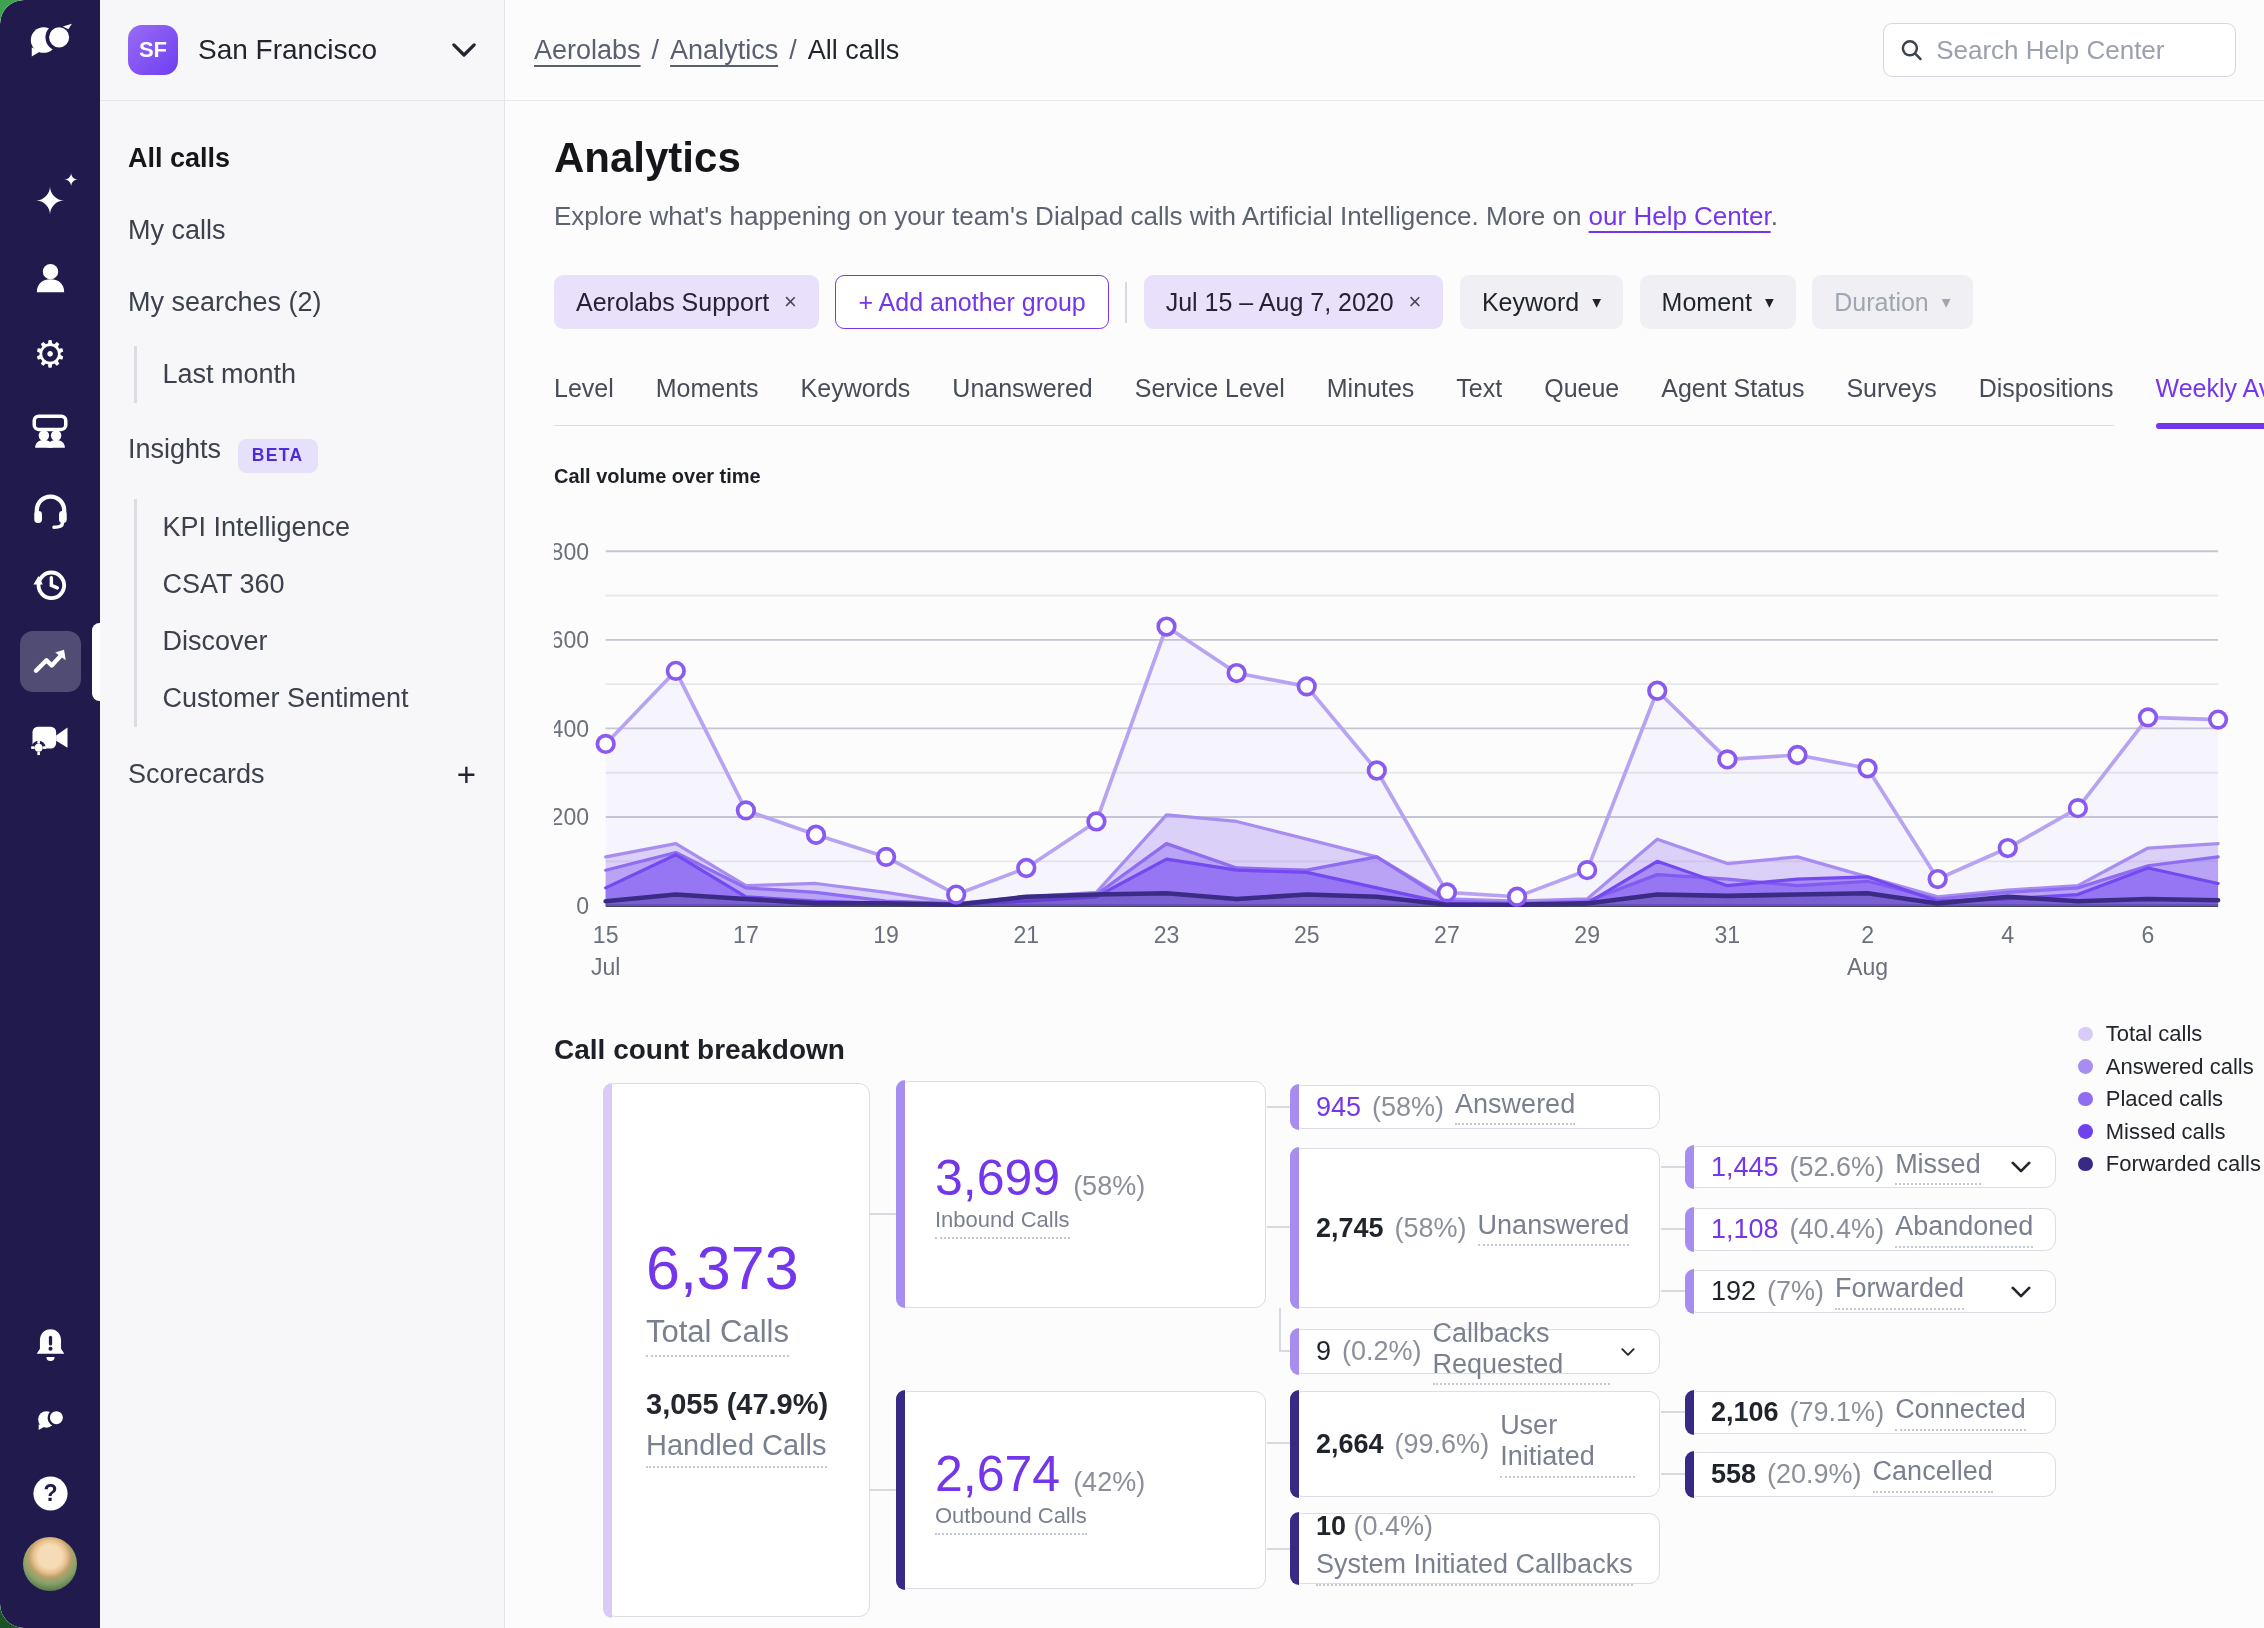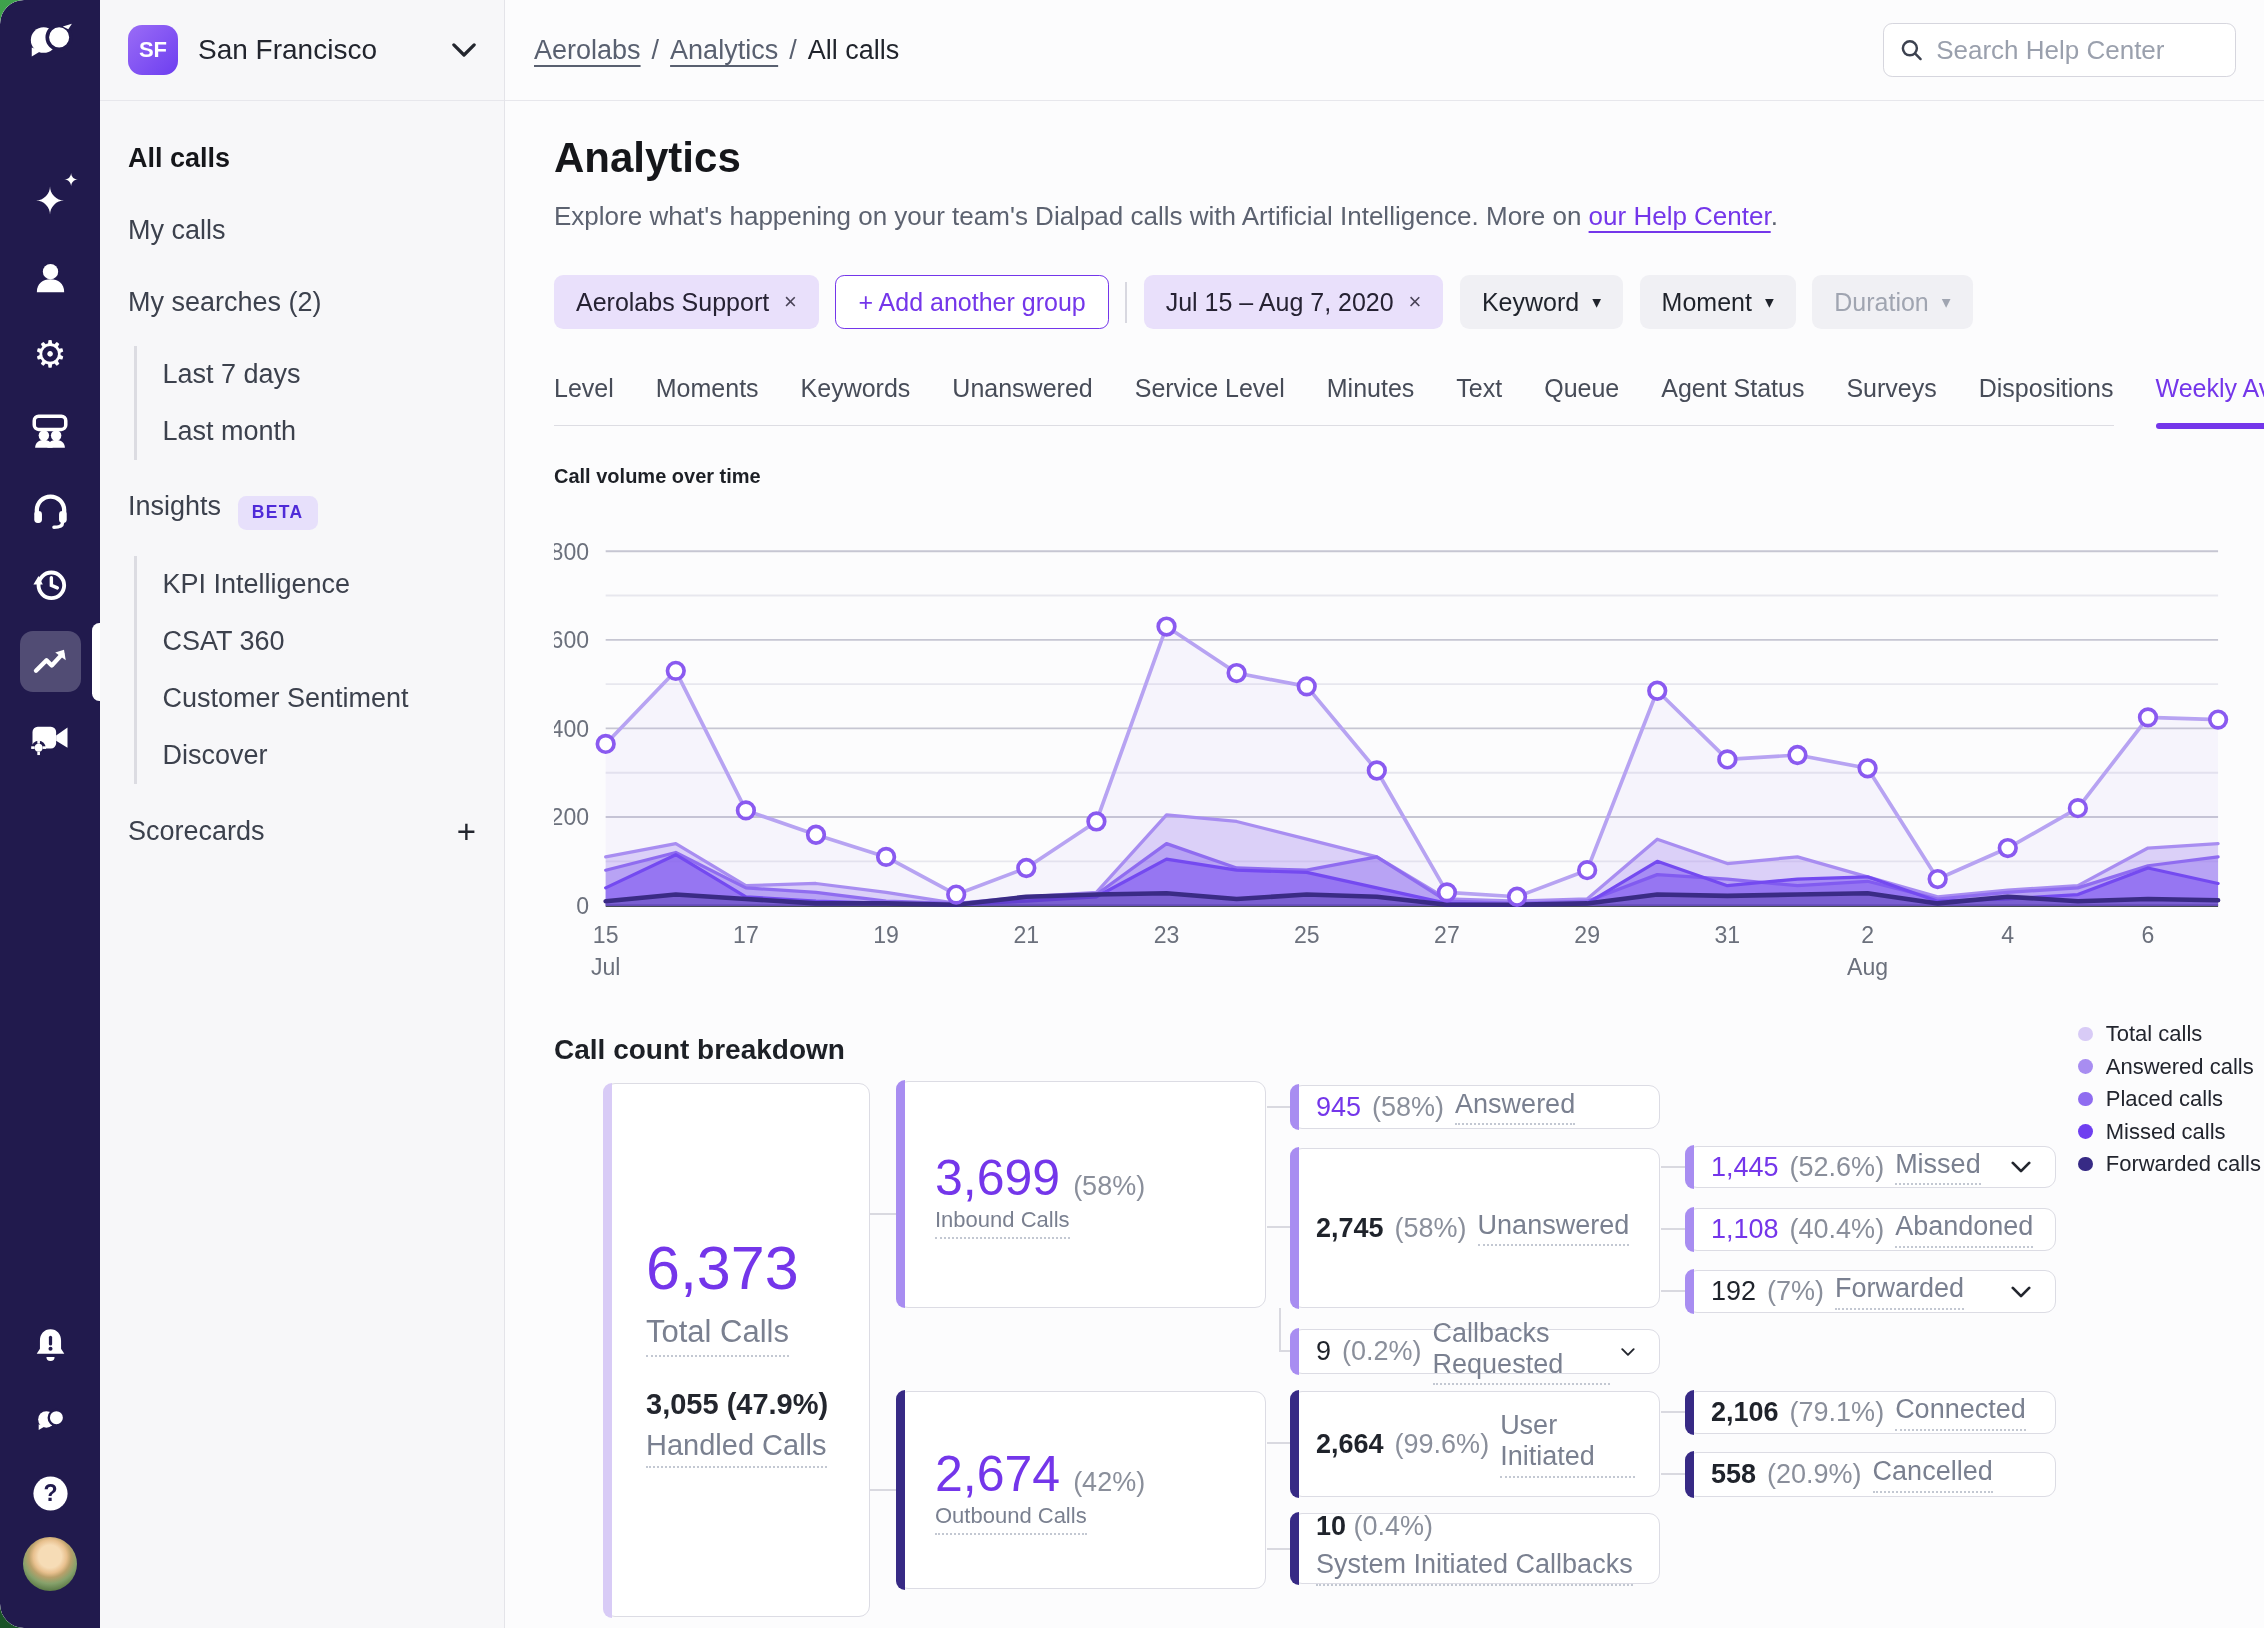--- a/index.html
+++ b/index.html
@@ -209,32 +209,31 @@
       <span class="ws-name">San Francisco</span>
       <svg width="24" height="14.8" viewBox="0 0 26 16">
         <path d="M2 2 L13 13 L24 2" fill="none" stroke="#23262e" stroke-width="3.5" stroke-linecap="round" stroke-linejoin="round"></path>
       </svg>
     </div>
     <nav class="menu">
       <div class="menu-item active">All calls</div>
       <div class="menu-item">My calls</div>
       <div class="menu-item">My searches (2)</div>
       <div class="sub-group">
-        <div class="sub-item">Last 7 days</div>
         <div class="sub-item">Last month</div>
       </div>
       <div class="insights-row">
         <span class="menu-item" style="margin-bottom:12px">Insights</span>
         <span class="beta-badge">BETA</span>
       </div>
       <div class="sub-group">
         <div class="sub-item">KPI Intelligence</div>
         <div class="sub-item">CSAT 360</div>
+        <div class="sub-item">Discover</div>
         <div class="sub-item">Customer Sentiment</div>
-        <div class="sub-item">Discover</div>
       </div>
       <div class="scorecards-row">
         <span class="menu-item" style="margin-bottom:0">Scorecards</span>
         <button class="plus-btn">+</button>
       </div>
     </nav>
   </aside>
 
   <header class="topbar">
     <div class="breadcrumb">

